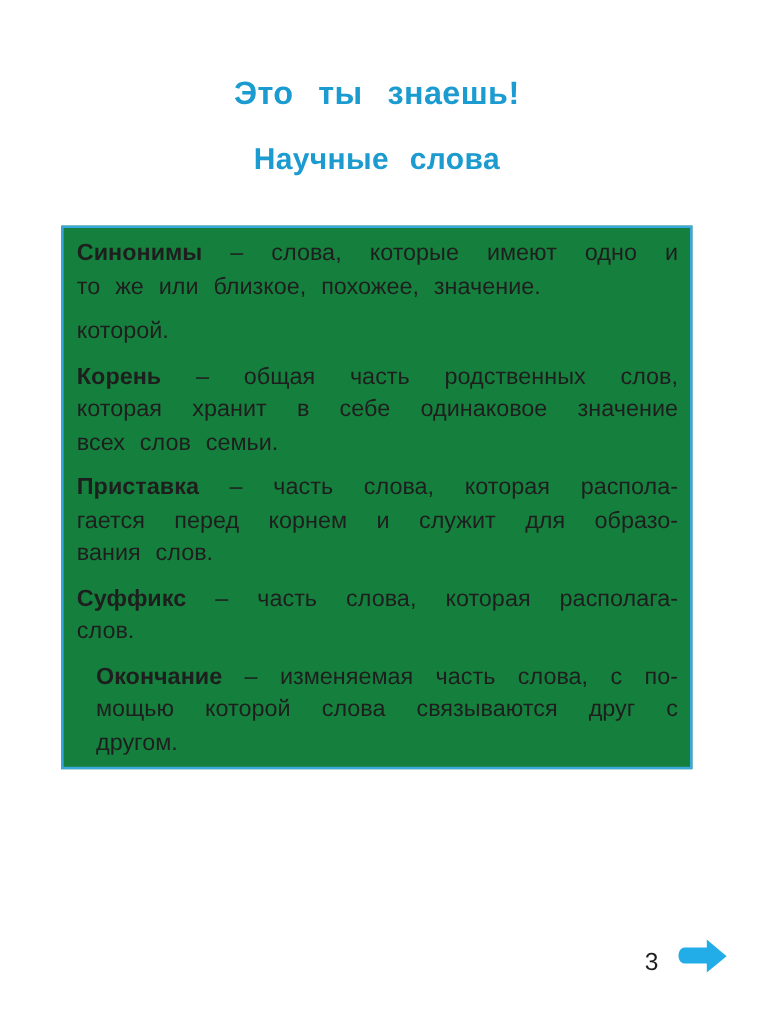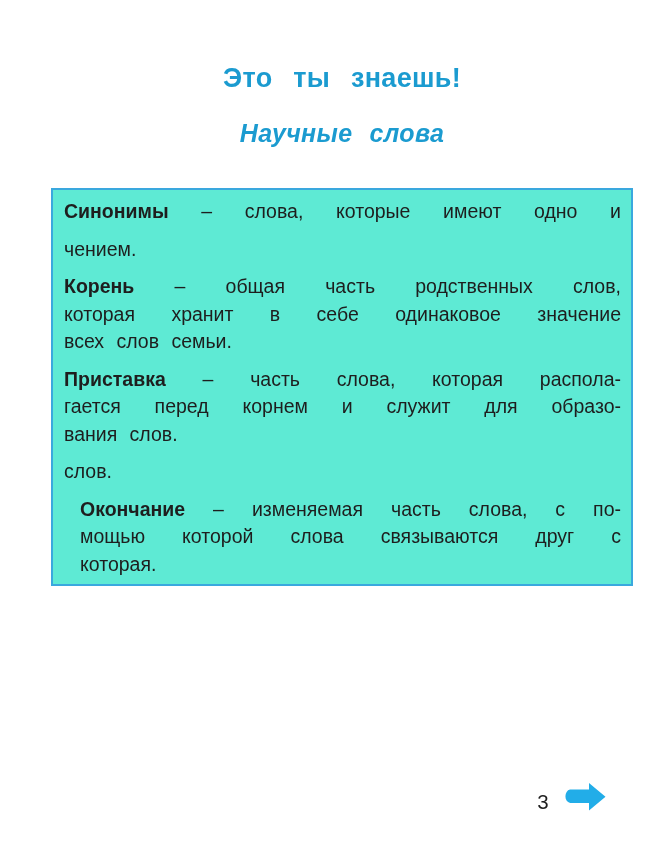--- a/index.html
+++ b/index.html
@@ -13,47 +13,46 @@
     width:650px;height:860px;
     background:#ffffff;
     font-family:"Liberation Sans", sans-serif;
     color:var(--text);
     position:relative;
     overflow:hidden;
   }
   .content{
     position:absolute;
     left:51px;top:0;
-    width:582px;
+    width:526px;
   }
   .title{
     margin:63px 0 0;
     text-align:center;
     font-weight:bold;
     font-size:27px;
     color:var(--heading);
     word-spacing:13px;
     letter-spacing:.3px;
   }
   .subtitle{
     margin:25px 0 0;
     text-align:center;
     font-weight:bold;
     font-size:25px;
     color:var(--heading);
     word-spacing:10px;
     letter-spacing:.3px;
-    font-style:italic;
   }
   .box{
     margin-top:40px;
     border:2px solid var(--border);
     box-sizing:border-box;
     padding:8px 10px 6px 11px;
-    background:#5eead4;
+    background:#15803d;
   }
   .def{
     margin:0 0 10px;
     font-size:19.5px;
     line-height:27.5px;
   }
   .def:last-child{margin-bottom:0;margin-left:16px;}
   .def b{font-weight:bold;}
   .def-line{
     display:block;
@@ -85,41 +84,43 @@
 </style>
 </head>
 <body>
 
 <div class="content">
   <h1 class="title">Это  ты  знаешь!</h1>
   <h2 class="subtitle">Научные  слова</h2>
   <div class="box">
       <p class="def">
         <span class="def-line"><b>Синонимы</b> – слова, которые имеют одно и</span>
+        <span class="def-line last">то же или близкое, похожее, значение.</span>
       </p>
       <p class="def">
-        <span class="def-line last">чением.</span>
+        <span class="def-line last">которой.</span>
       </p>
       <p class="def">
         <span class="def-line"><b>Корень</b> – общая часть родственных слов,</span>
         <span class="def-line">которая хранит в себе одинаковое значение</span>
         <span class="def-line last">всех слов семьи.</span>
       </p>
       <p class="def">
         <span class="def-line"><b>Приставка</b> – часть слова, которая распола-</span>
         <span class="def-line">гается перед корнем и служит для образо-</span>
         <span class="def-line last">вания слов.</span>
       </p>
       <p class="def">
+        <span class="def-line"><b>Суффикс</b> – часть слова, которая располага-</span>
         <span class="def-line last">слов.</span>
       </p>
       <p class="def">
         <span class="def-line"><b>Окончание</b> – изменяемая часть слова, с по-</span>
         <span class="def-line">мощью которой слова связываются друг с</span>
-        <span class="def-line last">которая.</span>
+        <span class="def-line last">другом.</span>
       </p>
     </div>
 </div>
 
 <div class="footer-number">3</div>
 
 <div class="arrow-wrap">
   <svg viewBox="0 0 46 33" xmlns="http://www.w3.org/2000/svg" aria-hidden="true">
     <path d="M8,8.5 C2.2,9.6 1.6,20.6 8.2,22 L27,22 L27,29.5 L43.5,15.8 L27,2 L27,8.5 Z" fill="var(--arrow)"></path>
   </svg>

